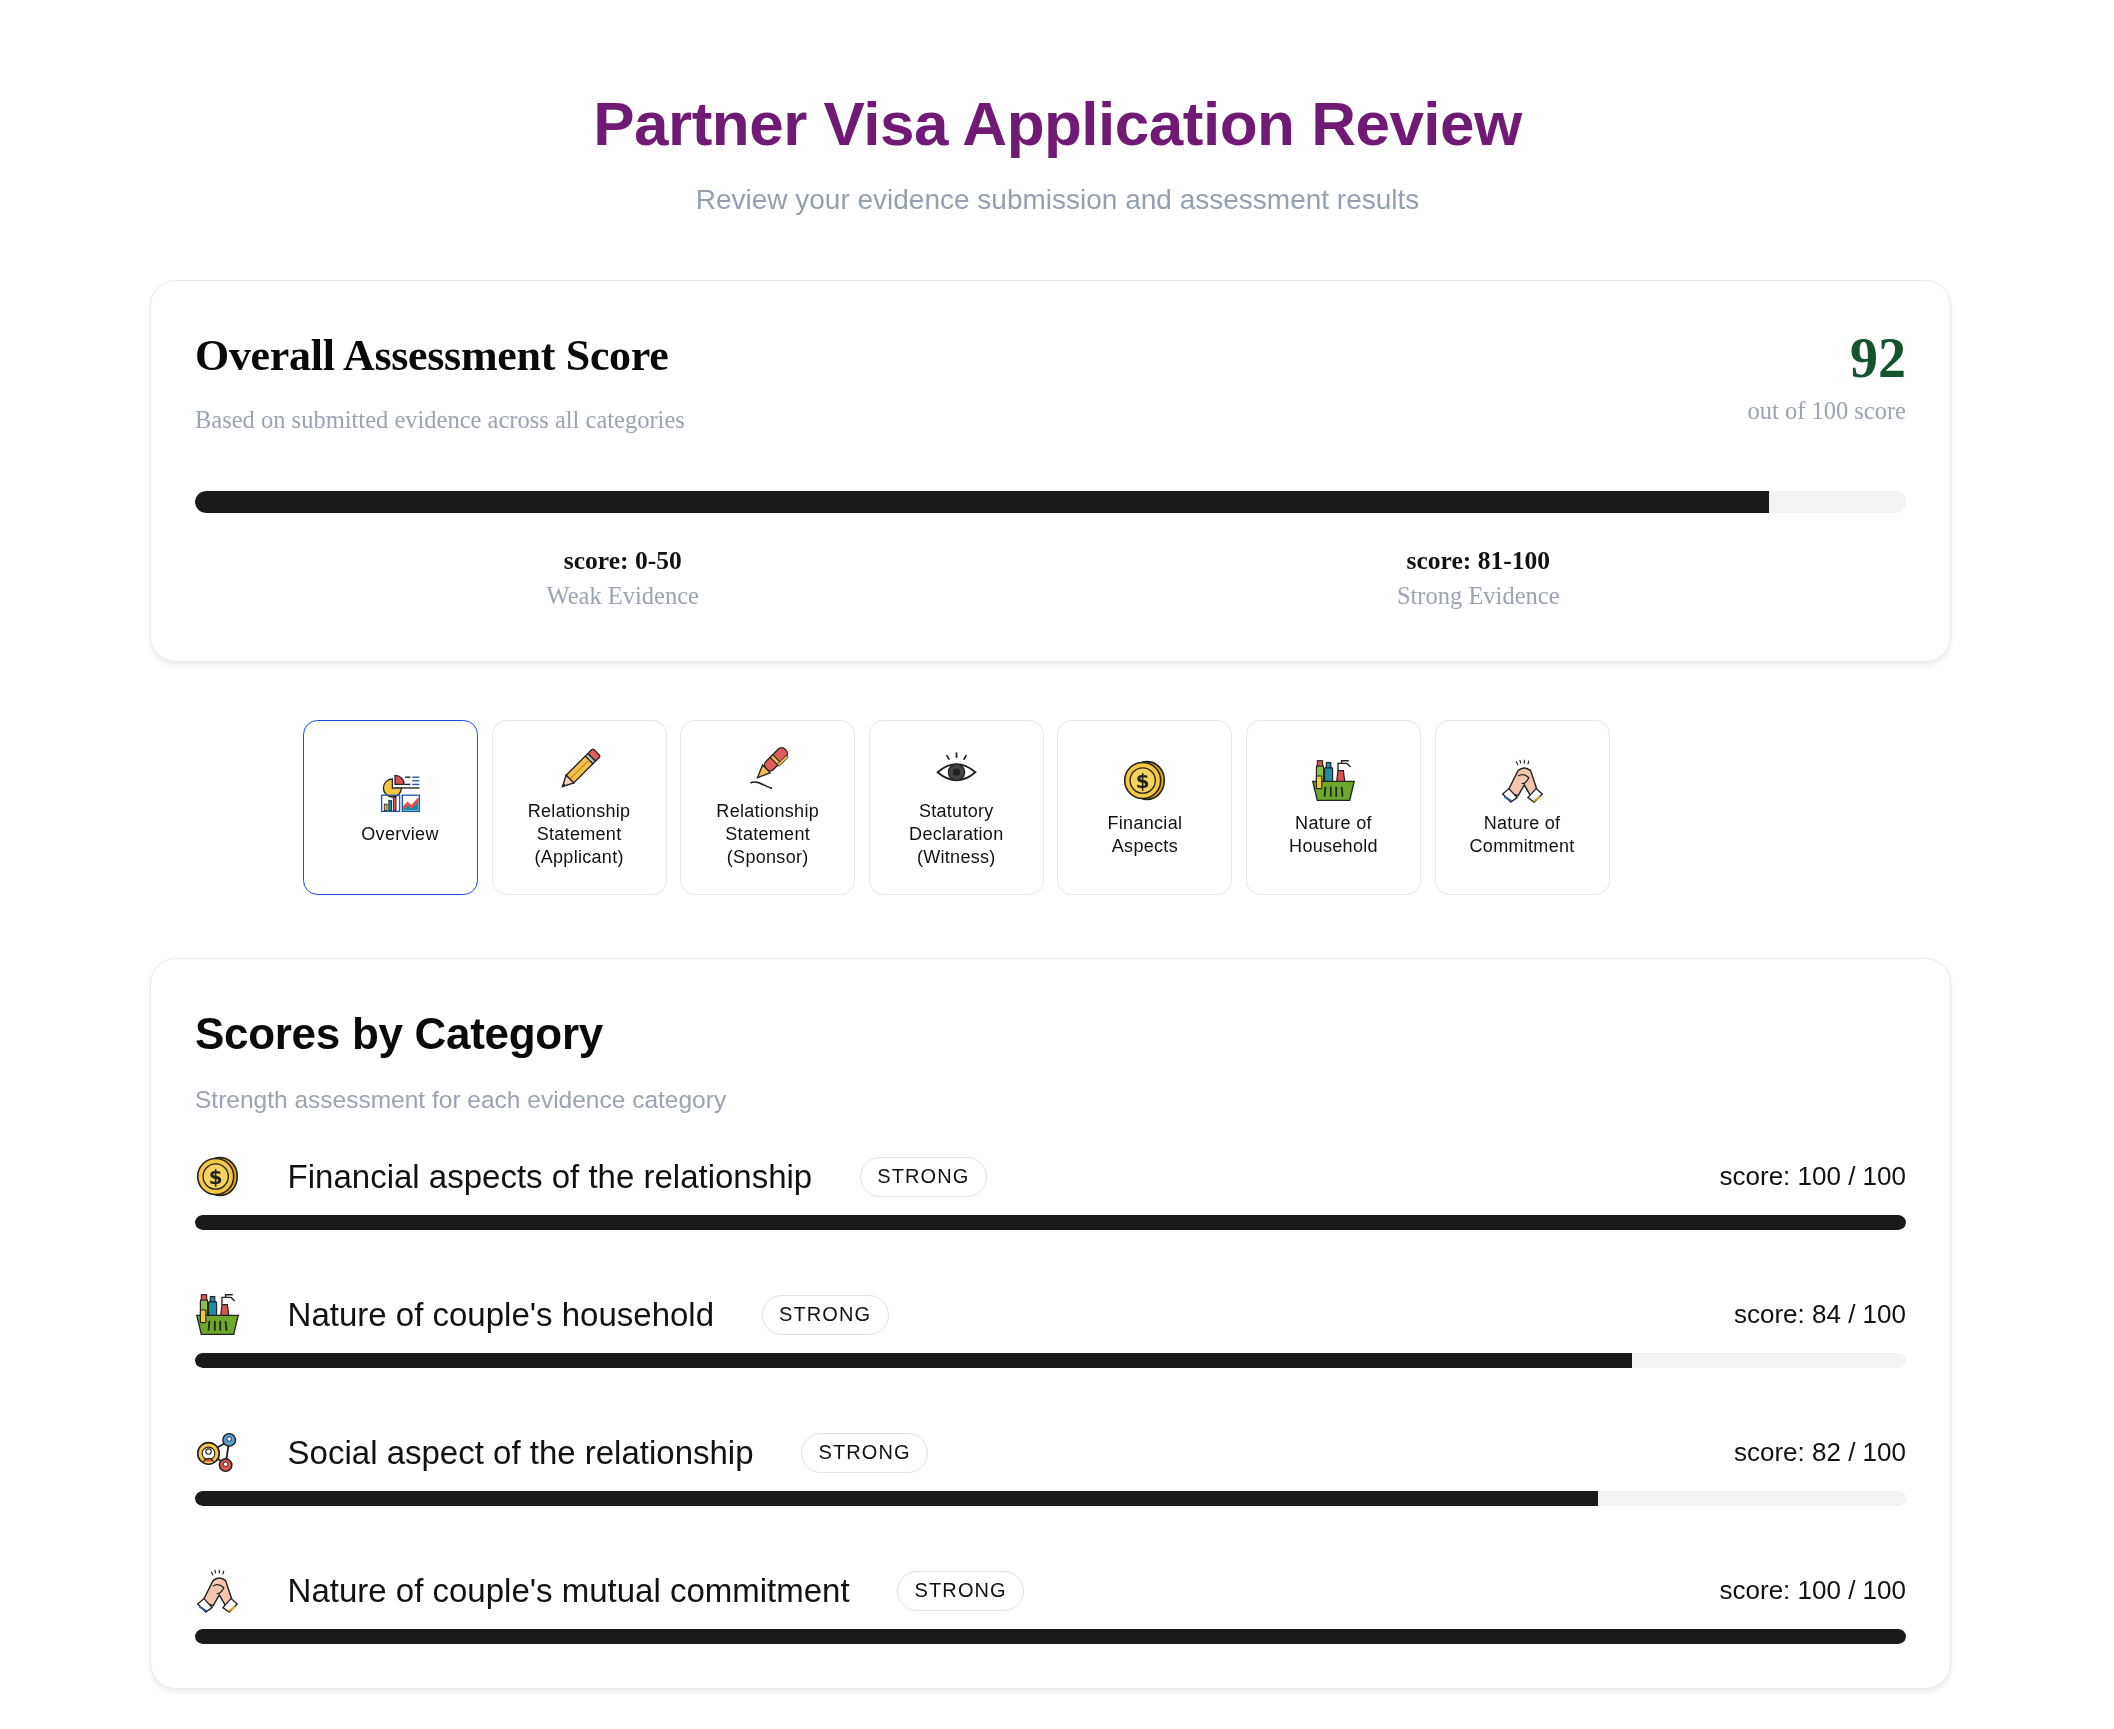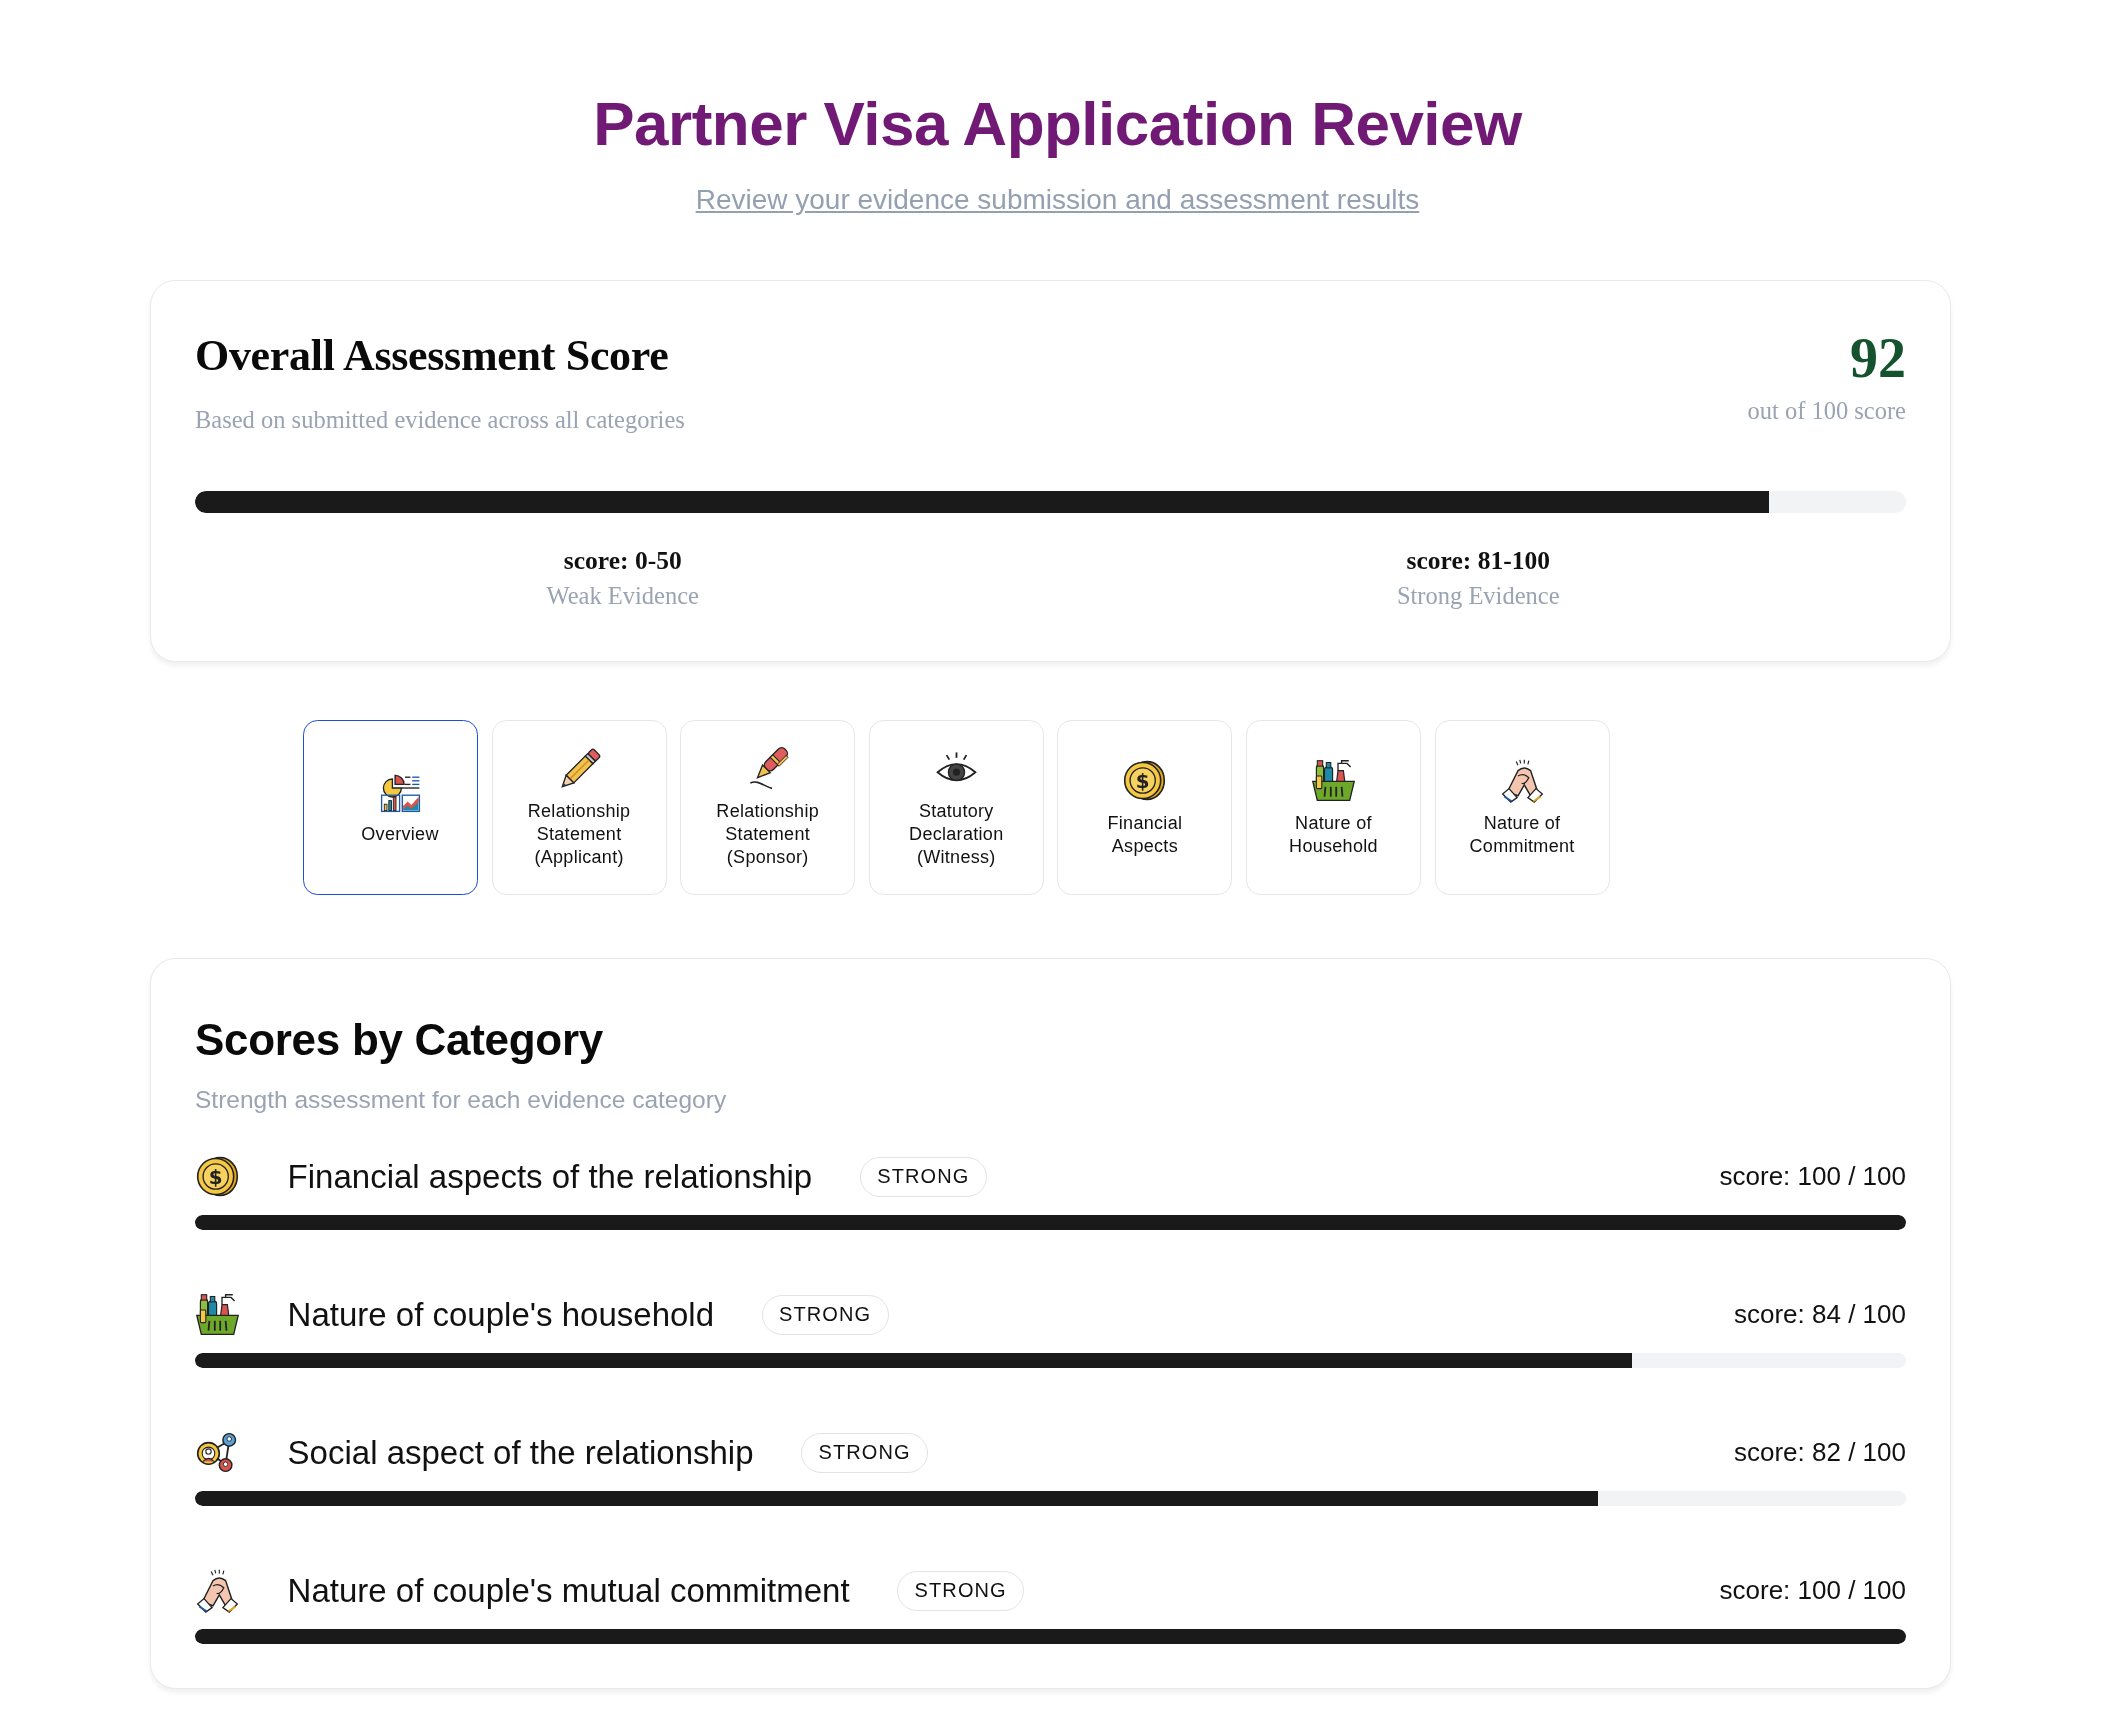--- a/index.html
+++ b/index.html
@@ -2,21 +2,21 @@
 <html style="font-size:14.5px"><head>
 <meta charset="utf-8">
 <style>
   * { box-sizing: border-box; margin: 0; padding: 0; }
   html, body { width: 2115px; height: 1729px; background: #ffffff; overflow: hidden; }
   body { font-family: "Liberation Sans", "DejaVu Sans", sans-serif; color: #0f0f0f; position: relative; }
 
   .page-title { position: absolute; left: 0; width: 2115px; top: 87px; text-align: center;
     font-size: 62px; font-weight: 700; letter-spacing: -0.5px; line-height: 73px; color: #701a75; }
   .page-subtitle { position: absolute; left: 0; width: 2115px; top: 182px; text-align: center;
-    font-size: 28px; color: #94a0b0; line-height: 36px; text-decoration: underline; }
+    font-size: 28px; color: #94a0b0; line-height: 36px; }
 
   .card { position: absolute; left: 150px; width: 1801px; background: #fff;
     border: 1.8px solid #e9e9ec; border-radius: 25.5px; box-shadow: 0 3.6px 5.5px rgba(0,0,0,0.06); }
   .card-overall { top: 280px; height: 382px; font-family: Liberation Serif, serif; }
   .card-categories { top: 958px; height: 731px; }
 
   .card-title { position: absolute; left: 44px; font-size: 44px; font-weight: 700; line-height: 51px; color: #0a0a0a; letter-spacing: -0.3px; }
   .card-subtitle { position: absolute; left: 44px; font-size: 24.5px; color: #9aa3b2; line-height: 33px; }
 
   .overall-title { top: 49px; }
@@ -34,21 +34,21 @@
   .range-score { font-size: 25.5px; font-weight: 700; color: #111; line-height: 35px; }
   .range-label { font-size: 24.5px; color: #9aa3b2; line-height: 35px; margin-top: 0; }
 
   .tabs { position: absolute; top: 720px; left: 303px; display: flex; gap: 13.6px; }
   .tab { width: 175px; height: 175px; border: 1.8px solid #e6e6ea; border-radius: 14.5px; background: #fff;
     display: flex; flex-direction: column; align-items: center; justify-content: center; gap: 7.3px; cursor: pointer; }
   .tab.active { border: 1.8px solid #1d4ed8; padding-left: 19px; }
   .tab-icon { width: 47px; height: 47px; display: flex; align-items: center; justify-content: center; }
   .tab-label { font-size: 18px; line-height: 23px; text-align: center; color: #111; letter-spacing: 0.3px; white-space: pre-line; }
 
-  .cat-title { top: 55px; }
+  .cat-title { top: 49px; }
   .cat-subtitle { top: 124px; }
 
   .cat-row { position: absolute; left: 44px; right: 44px; height: 100px; }
   .cat-head { position: absolute; left: 0; right: 0; top: 0; height: 45px; display: flex; align-items: center; gap: 24px; }
   .cat-icon { width: 45px; height: 45px; display: flex; align-items: center; justify-content: center; margin-right: 23.6px; }
   .cat-name { font-size: 33px; color: #111; line-height: 42px; }
   .badge { margin-left: 23.6px; height: 40px; padding: 0 16.4px; border: 1.8px solid #e3e3e6; border-radius: 20px;
     font-size: 20px; letter-spacing: 1.1px; display: flex; align-items: center; color: #111; }
   .cat-score { position: absolute; right: 0; top: 0; height: 45px; display: flex; align-items: center; font-size: 26px; color: #111; }
   .cat-track { position: absolute; left: 0; right: 0; top: 61px; height: 14.5px; background: #f2f3f5; border-radius: 7.3px; overflow: hidden; }

